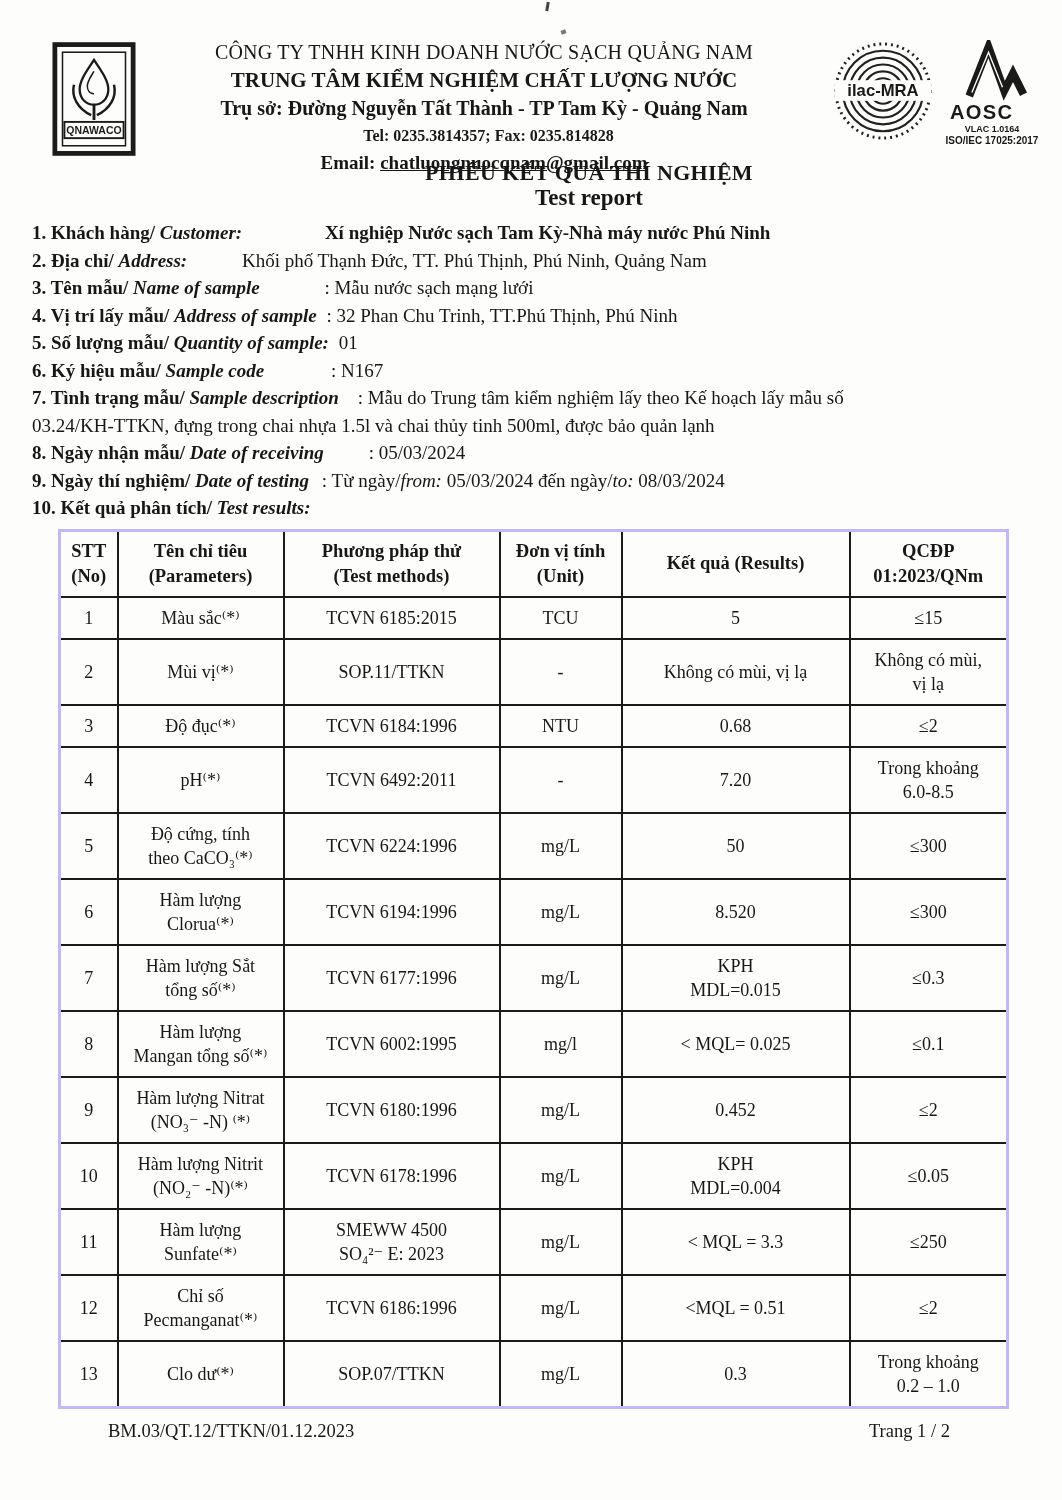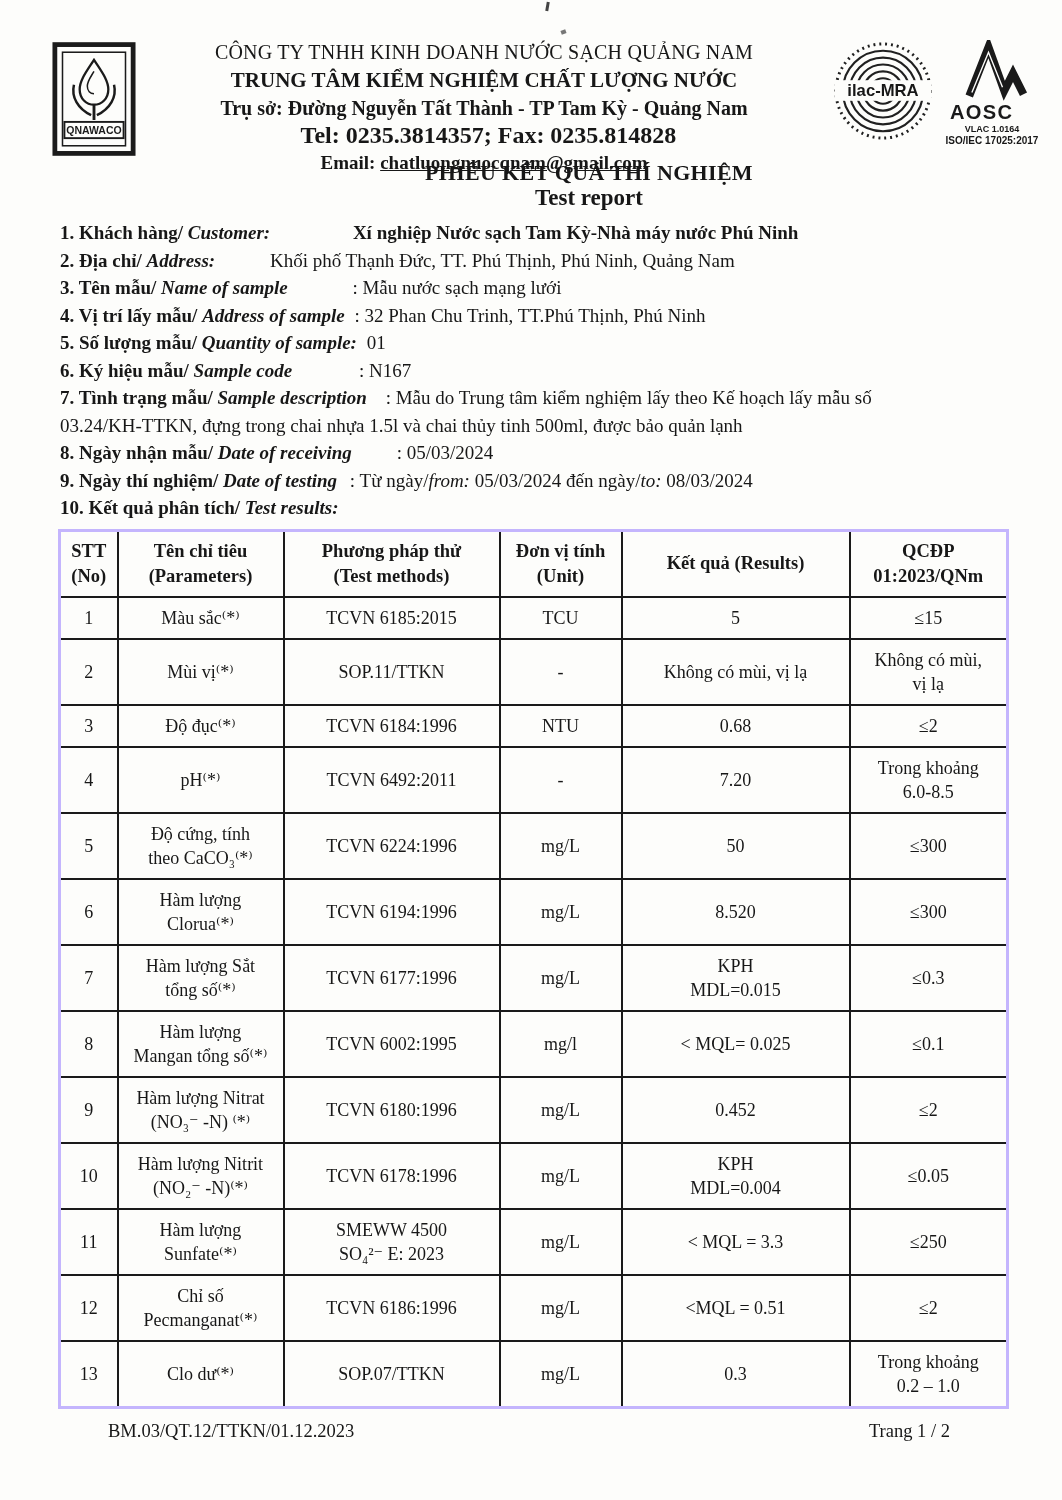--- a/index.html
+++ b/index.html
@@ -18,39 +18,39 @@
   .art2{position:absolute;left:561px;top:30px;width:5px;height:4px;background:#555;opacity:.8;transform:rotate(-20deg);}
 
   
   .header{display:flex;align-items:flex-start;box-sizing:border-box;
     padding:40px 16px 0 52px;height:158px;}
   .stamp-svg{width:84px;height:118px;flex:none;}
   .head-center{flex:1;text-align:center;padding-top:0;}
   .hc1{font-size:20px;line-height:25px;letter-spacing:.2px;}
   .hc2{font-size:21px;line-height:26px;font-weight:bold;margin-top:2px;}
   .hc3{font-size:20px;line-height:26px;font-weight:bold;margin-top:2px;}
-  .hc4{font-size:24px;line-height:25px;font-weight:bold;margin-top:2px;padding-left:9px;}
+  .hc4{font-size:16px;line-height:25px;font-weight:bold;margin-top:2px;padding-left:9px;}
   .hc5{font-size:19px;line-height:25px;font-weight:bold;margin-top:2px;}
   .email{text-decoration:underline;}
   .head-right{width:214px;flex:none;display:flex;gap:8px;align-items:flex-start;}
   .ilac-svg{width:102px;height:102px;}
   .aosc-box{width:100px;text-align:center;}
   .aosc-svg{width:94px;height:84px;display:block;margin:0 auto;}
   .aosc-t1{font-family:"Liberation Sans","DejaVu Sans",sans-serif;font-weight:bold;font-size:9px;line-height:11px;}
   .aosc-t2{font-family:"Liberation Sans","DejaVu Sans",sans-serif;font-weight:bold;font-size:10px;line-height:12px;}
 
   
   .ref-row{display:flex;justify-content:space-between;
     padding:36px 40px 0 52px;font-size:19.5px;line-height:26px;}
   .title-wrap{text-align:center;padding-left:116px;margin-top:1px;}
   .title-main{font-size:22px;line-height:27px;font-weight:bold;letter-spacing:.3px;}
   .title-sub{font-size:23px;line-height:24px;font-weight:bold;}
 
   
-  .info{padding:9px 28px 0 60px;font-size:19px;}
+  .info{padding:9px 28px 0 32px;font-size:19px;}
   .info-line{line-height:27.5px;white-space:nowrap;}
   .lv{font-weight:bold;}
   .le{font-weight:bold;font-style:italic;}
   .it{font-style:italic;}
   .l1 .val{margin-left:78px;font-weight:bold;}
   .l2 .val{margin-left:50px;}
   .l3 .val{margin-left:60px;}
   .l4 .val{margin-left:5px;}
   .l5 .val{margin-left:5px;}
   .l6 .val{margin-left:62px;}

